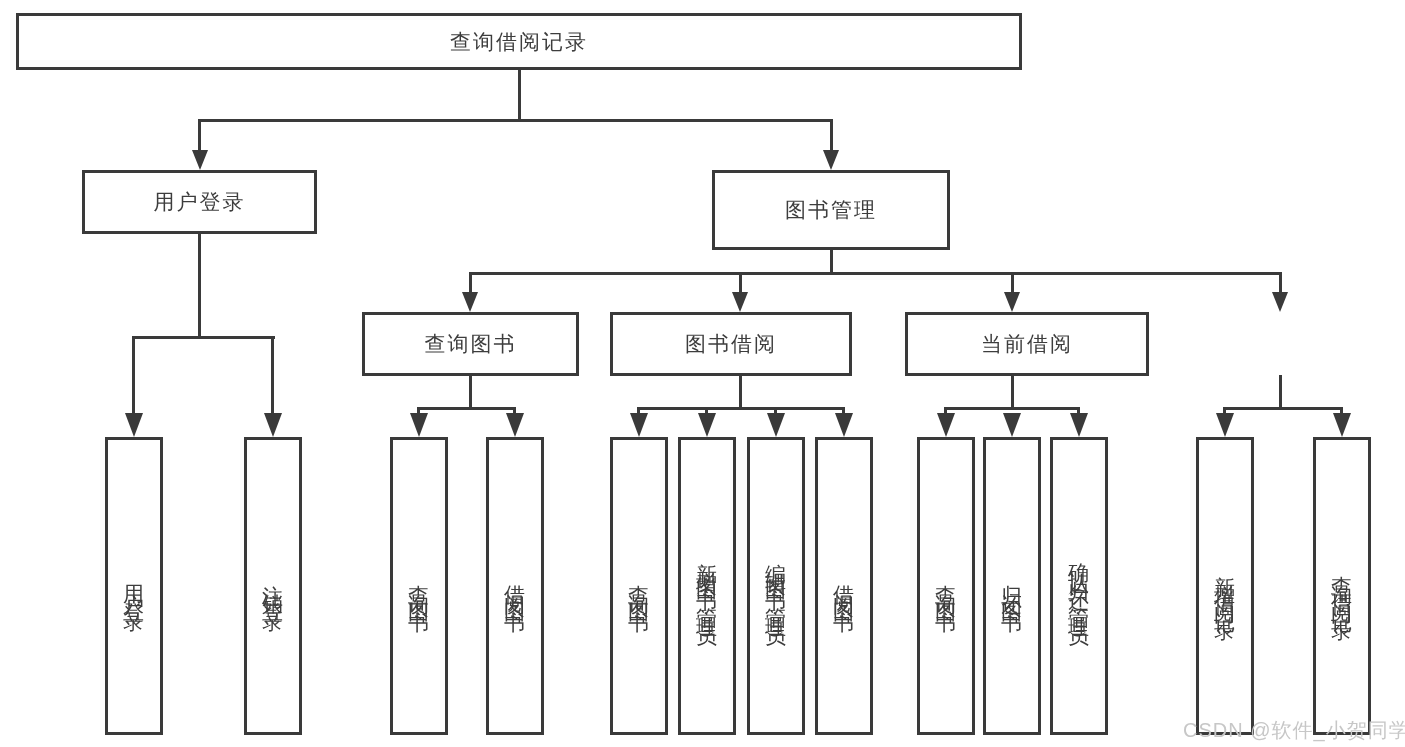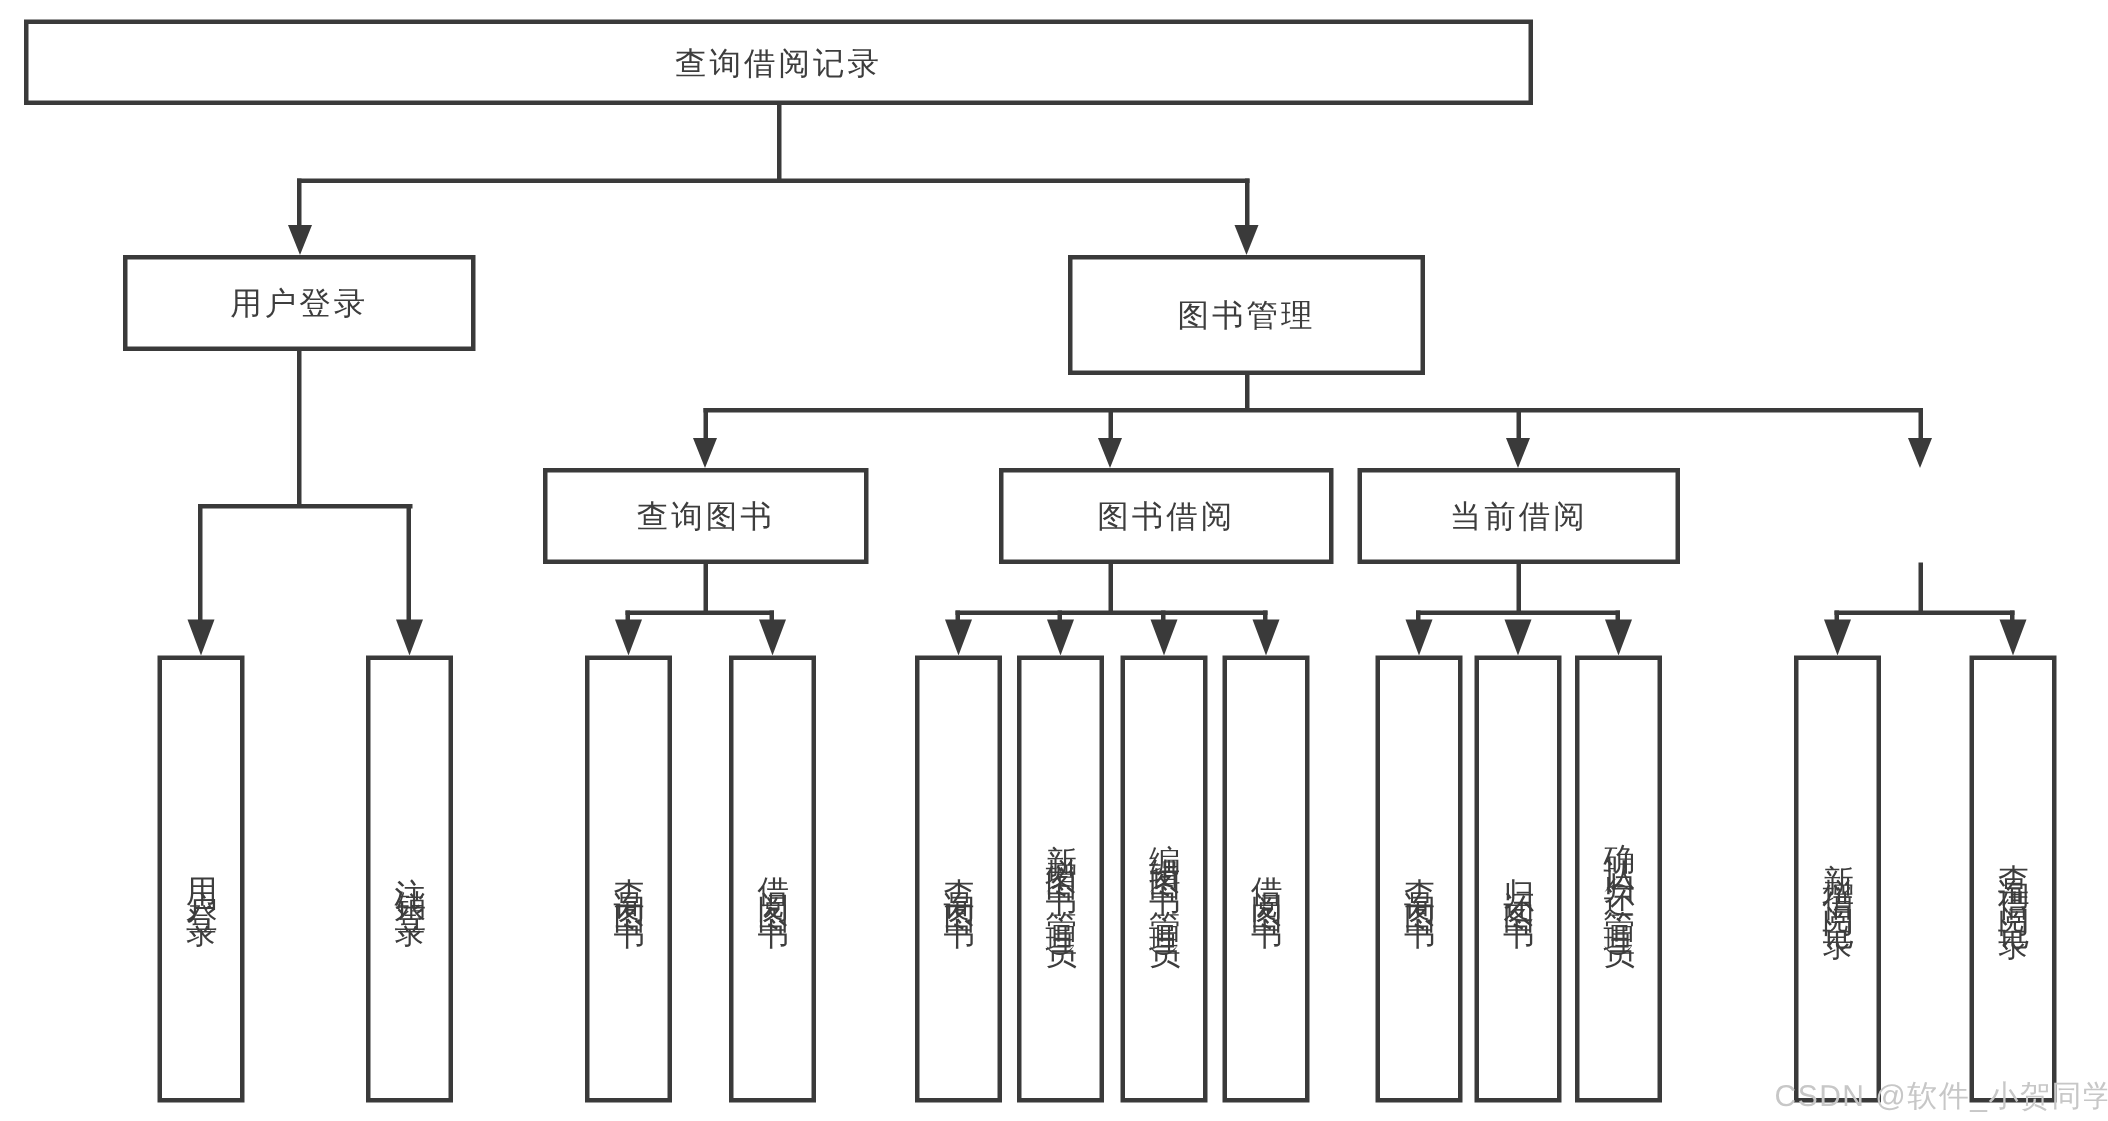--- a/index.html
+++ b/index.html
@@ -121,24 +121,24 @@
   <div class="box" style="left:82px;top:170px;width:235px;height:64px">
     <span>用户登录</span>
   </div>
   <div class="box" style="left:712px;top:170px;width:238px;height:80px">
     <span>图书管理</span>
   </div>
 
   <div class="box" style="left:362px;top:312px;width:217px;height:64px">
     <span>查询图书</span>
   </div>
-  <div class="box" style="left:666px;top:312px;width:223px;height:64px">
+  <div class="box" style="left:610px;top:312px;width:242px;height:64px">
     <span>图书借阅</span>
   </div>
-  <div class="box" style="left:905px;top:312px;width:215px;height:64px">
+  <div class="box" style="left:905px;top:312px;width:244px;height:64px">
     <span>当前借阅</span>
   </div>
 
   <div class="box leaf" style="left:105px;top:437px;width:58px;height:298px">
     <span>用户登录</span>
   </div>
   <div class="box leaf" style="left:244px;top:437px;width:58px;height:298px">
     <span>注销登录</span>
   </div>
 

